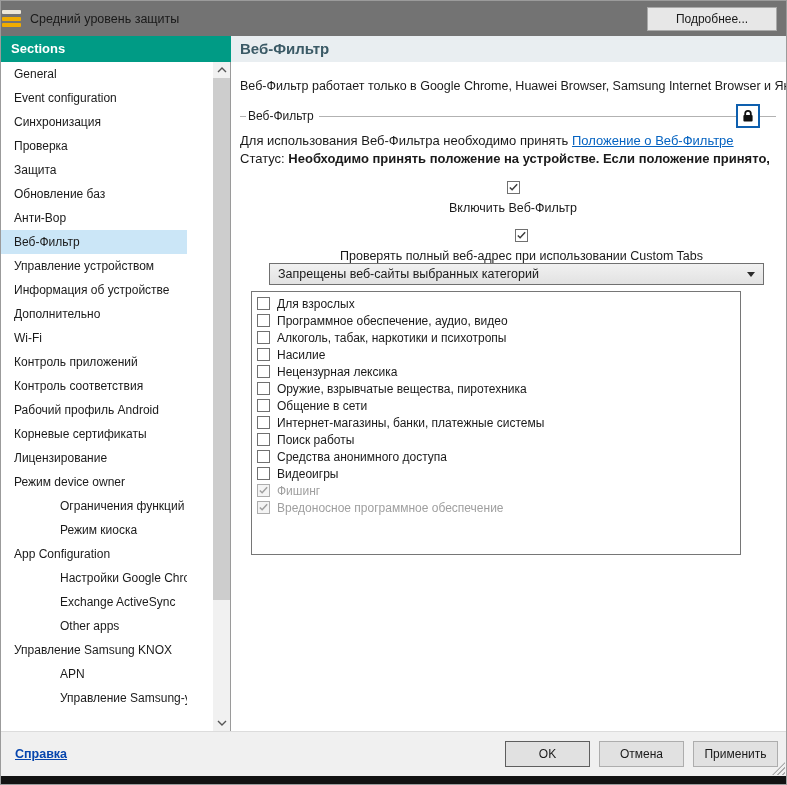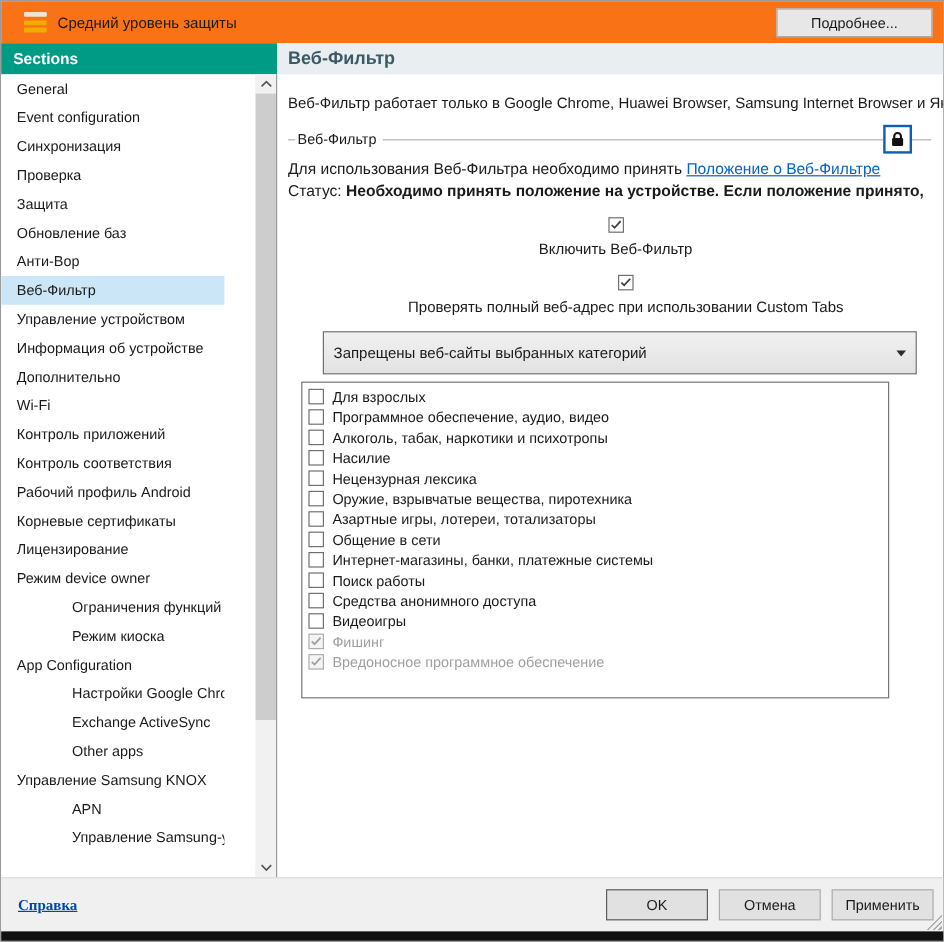--- a/index.html
+++ b/index.html
@@ -1,20 +1,20 @@
 <!DOCTYPE html>
 <html><head>
 <meta charset="utf-8">
 <style>
   html,body{margin:0;padding:0;}
   body{width:787px;height:785px;position:relative;font-family:"Liberation Sans",sans-serif;background:#fff;overflow:hidden;}
   .window{position:absolute;inset:0;border:1px solid #9b9b9b;box-sizing:border-box;background:#fff;display:flex;flex-direction:column;}
 
   
-  .titlebar{height:35px;display:flex;align-items:center;padding:0 9px 0 19px;background:#f97316;flex:0 0 auto;}
+  .titlebar{height:35px;display:flex;align-items:center;padding:0 9px 0 1px;background:#737373;flex:0 0 auto;}
   .level-icon{width:19px;height:17px;display:flex;flex-direction:column;justify-content:space-between;margin-right:9px;}
   .level-icon .bar{height:4px;border-radius:1px;}
   .bar-off{background:#ece6d8;}
   .bar-on{background:#f0ac00;}
   .title-text{font-size:12.5px;color:#1a1a1a;}
   .details-btn{margin-left:auto;width:130px;height:24px;background:#e7e7e7;border:1px solid #a9a9a9;font-size:12px;color:#1a1a1a;display:flex;align-items:center;justify-content:center;font-family:"Liberation Sans",sans-serif;}
 
   
   .content-row{flex:1 1 auto;display:flex;min-height:0;}
 
@@ -47,29 +47,29 @@
   .accept-line a{color:#0563c1;text-decoration:underline;}
   .status-line{margin-top:3px;font-size:13px;color:#1a1a1a;white-space:nowrap;overflow:hidden;}
   .status-line b{font-weight:bold;}
   .cb-row{display:flex;align-items:center;gap:7px;font-size:12.5px;color:#1a1a1a;flex-direction:column;}
   .cb-row.first{margin-top:15px;}
   .cb-row.second{margin-top:14px;margin-left:17px;}
   .checkbox{width:13px;height:13px;border:1px solid #707070;background:#fff;box-sizing:border-box;display:inline-flex;align-items:center;justify-content:center;flex:0 0 auto;}
   .checkbox svg{display:none;}
   .checkbox.checked svg{display:block;}
   .checkbox.disabled{border-color:#adadad;background:#f4f4f4;}
-  .dropdown{margin-top:13px;margin-left:29px;width:495px;height:36px;box-sizing:border-box;border:1px solid #707070;background:linear-gradient(#f1f1f1,#e2e2e2);display:flex;align-items:center;padding:0 8px;font-size:12.5px;color:#1a1a1a;text-align:center;}
+  .dropdown{margin-left:29px;width:495px;height:22px;box-sizing:border-box;border:1px solid #707070;background:linear-gradient(#f1f1f1,#e2e2e2);display:flex;align-items:center;padding:0 8px;font-size:12.5px;color:#1a1a1a;text-align:center;}
   .dd-arrow{margin-left:auto;width:0;height:0;border-left:4px solid transparent;border-right:4px solid transparent;border-top:5px solid #2b2b2b;}
   .listbox{margin-top:6px;margin-left:11px;width:490px;height:264px;box-sizing:border-box;border:1px solid #767676;background:#fff;padding-top:3px;overflow:hidden;}
   .cat-row{height:17px;display:flex;align-items:center;gap:7px;padding-left:5px;font-size:12px;color:#1a1a1a;}
   .cat-row.disabled{color:#9f9f9f;}
 
   
   .footer{height:44px;flex:0 0 auto;background:#f0f0f0;border-top:1px solid #dcdcdc;display:flex;align-items:center;position:relative;}
-  .help-link{margin-left:14px;font-size:12.5px;font-weight:bold;color:#0645ad;text-decoration:underline;font-family:Liberation Serif, serif;}
+  .help-link{margin-left:14px;font-size:12.5px;font-weight:bold;color:#0645ad;text-decoration:underline;}
   .btn-group{margin-left:auto;display:flex;gap:9px;margin-right:8px;}
   .btn{width:85px;height:26px;background:#e1e1e1;border:1px solid #adadad;font-size:12px;color:#1a1a1a;display:flex;align-items:center;justify-content:center;font-family:"Liberation Sans",sans-serif;}
   .btn.default{border-color:#5e5e5e;}
   .grip{position:absolute;right:1px;bottom:1px;width:13px;height:13px;background:repeating-linear-gradient(135deg,transparent 0 2px,#ababab 2px 3.5px);clip-path:polygon(100% 0,100% 100%,0 100%);}
 
   .bottom-strip{height:8px;background:#121212;flex:0 0 auto;}
 </style>
 </head>
 <body>
 
@@ -203,24 +203,20 @@
             <div class="cat-row">
               <span class="checkbox"></span>
               <span>Нецензурная лексика</span>
             </div>
             <div class="cat-row">
               <span class="checkbox"></span>
               <span>Оружие, взрывчатые вещества, пиротехника</span>
             </div>
             <div class="cat-row">
               <span class="checkbox"></span>
-              <span>Азартные игры, лотереи, тотализаторы</span>
-            </div>
-            <div class="cat-row">
-              <span class="checkbox"></span>
               <span>Общение в сети</span>
             </div>
             <div class="cat-row">
               <span class="checkbox"></span>
               <span>Интернет-магазины, банки, платежные системы</span>
             </div>
             <div class="cat-row">
               <span class="checkbox"></span>
               <span>Поиск работы</span>
             </div>

